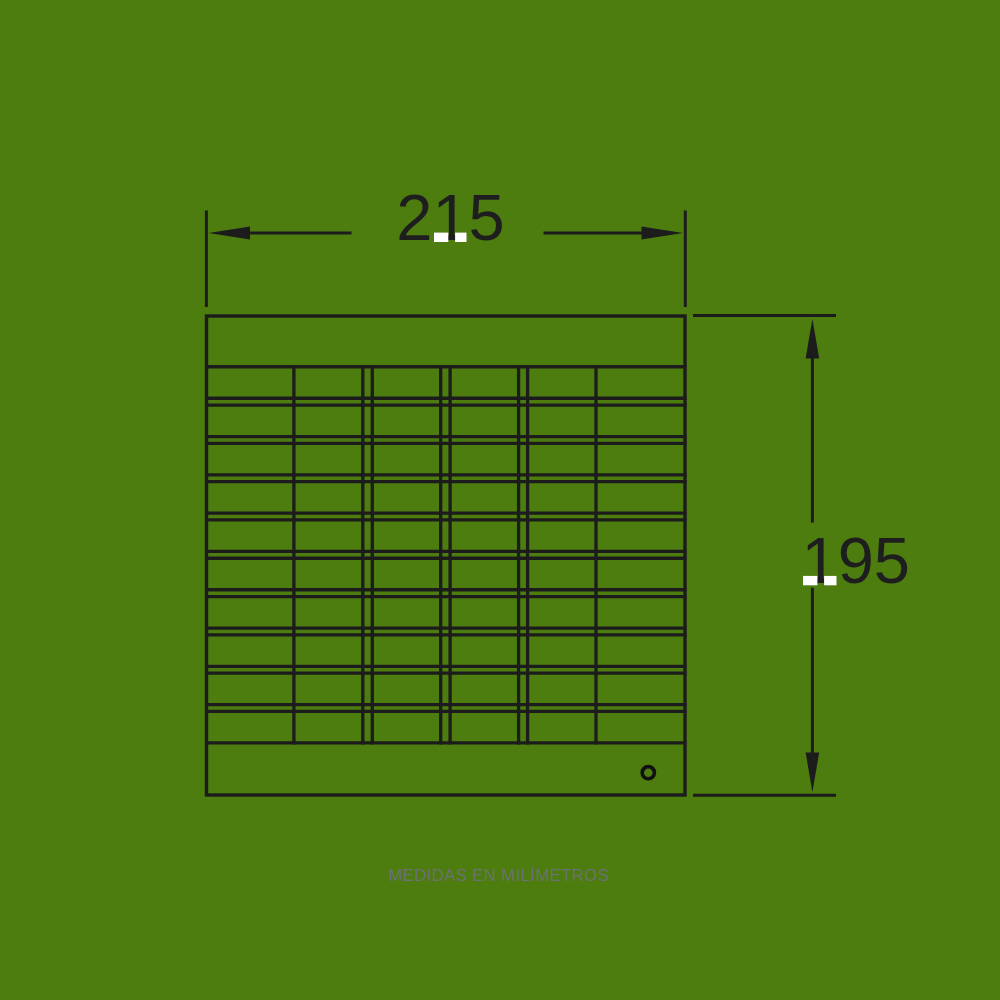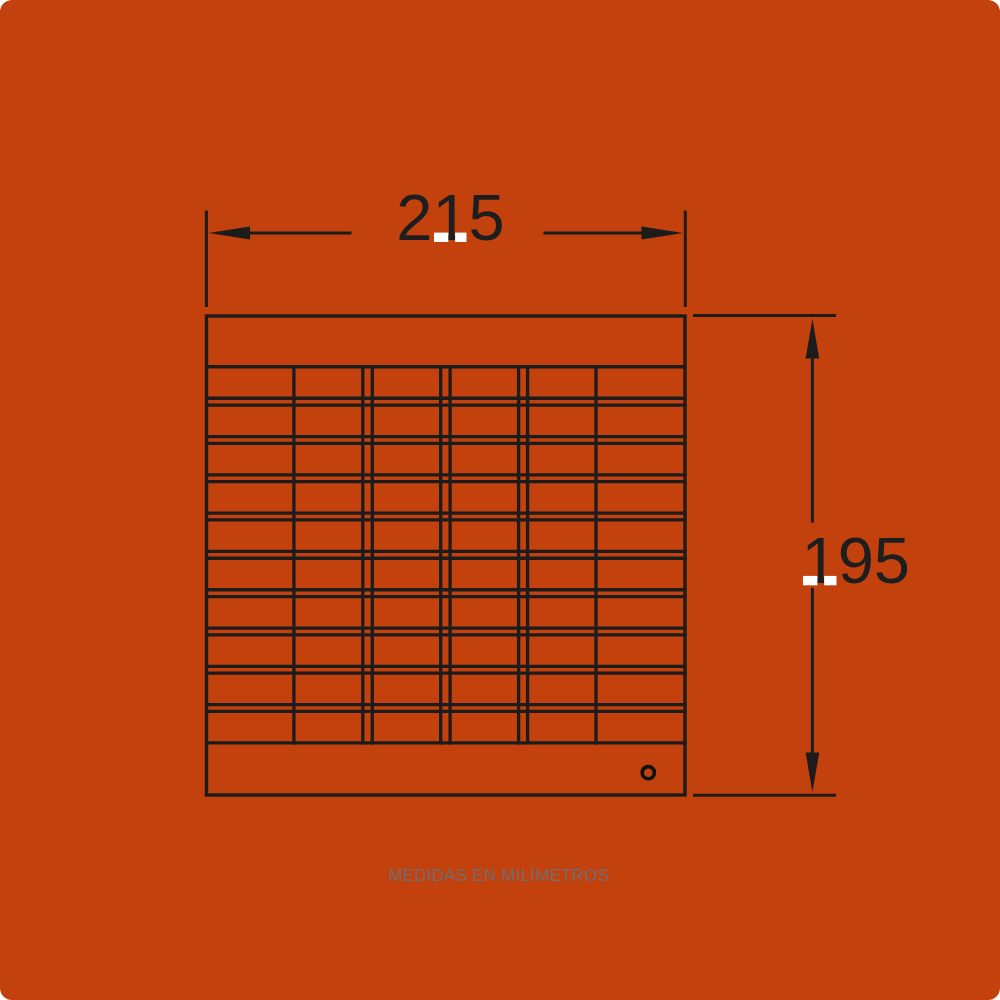--- a/index.html
+++ b/index.html
@@ -1,16 +1,16 @@
 <!DOCTYPE html>
 <html><head>
 <meta charset="utf-8">
 <style>
   html,body{margin:0;padding:0;background:#ffffff;}
-  .wrap{width:1000px;height:1000px;position:relative;background:#c2410c;overflow:hidden;border-radius:12px;}
+  .wrap{width:1000px;height:1000px;position:relative;background:#4d7c0f;overflow:hidden;}
   svg{position:absolute;left:0;top:0;}
   text{font-family:"Liberation Sans",sans-serif;}
 </style>
 </head>
 <body>
 <div class="wrap">
 <svg width="1000" height="1000" viewBox="0 0 1000 1000">
   <g stroke="#1c1c1c" stroke-width="3.4" fill="none">
 
     <rect x="206.5" y="316" width="478.5" height="479"></rect>

